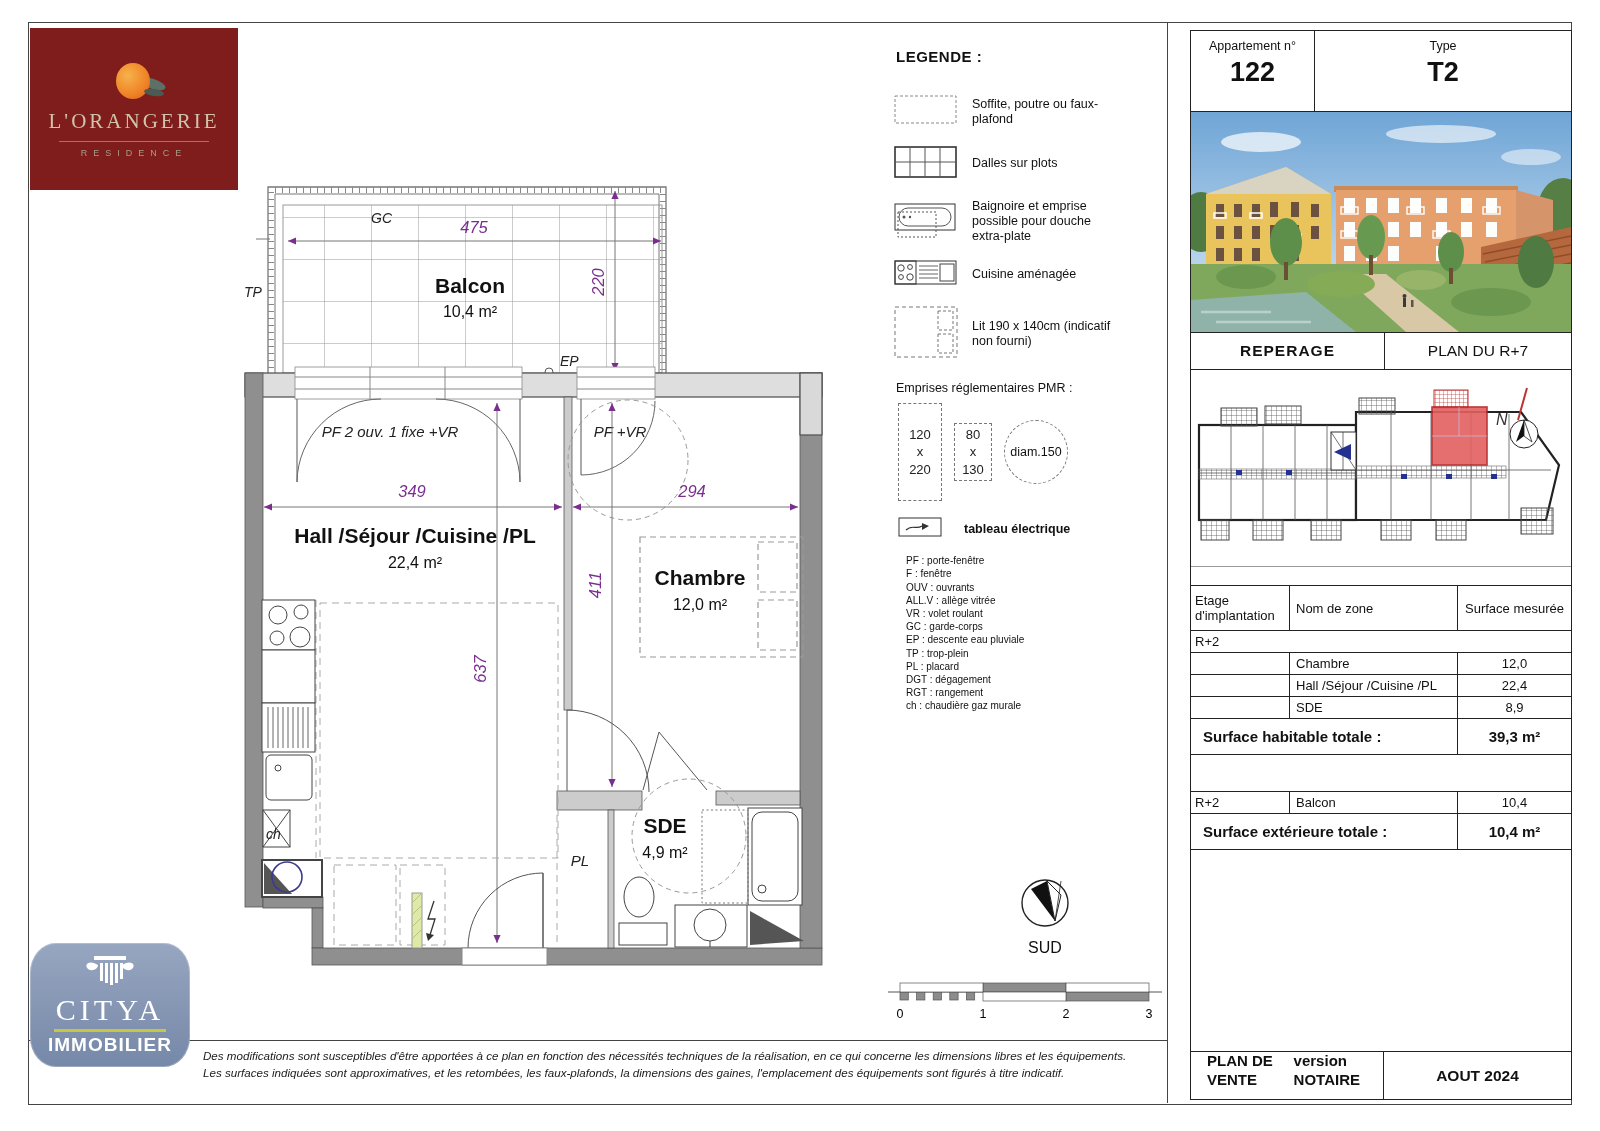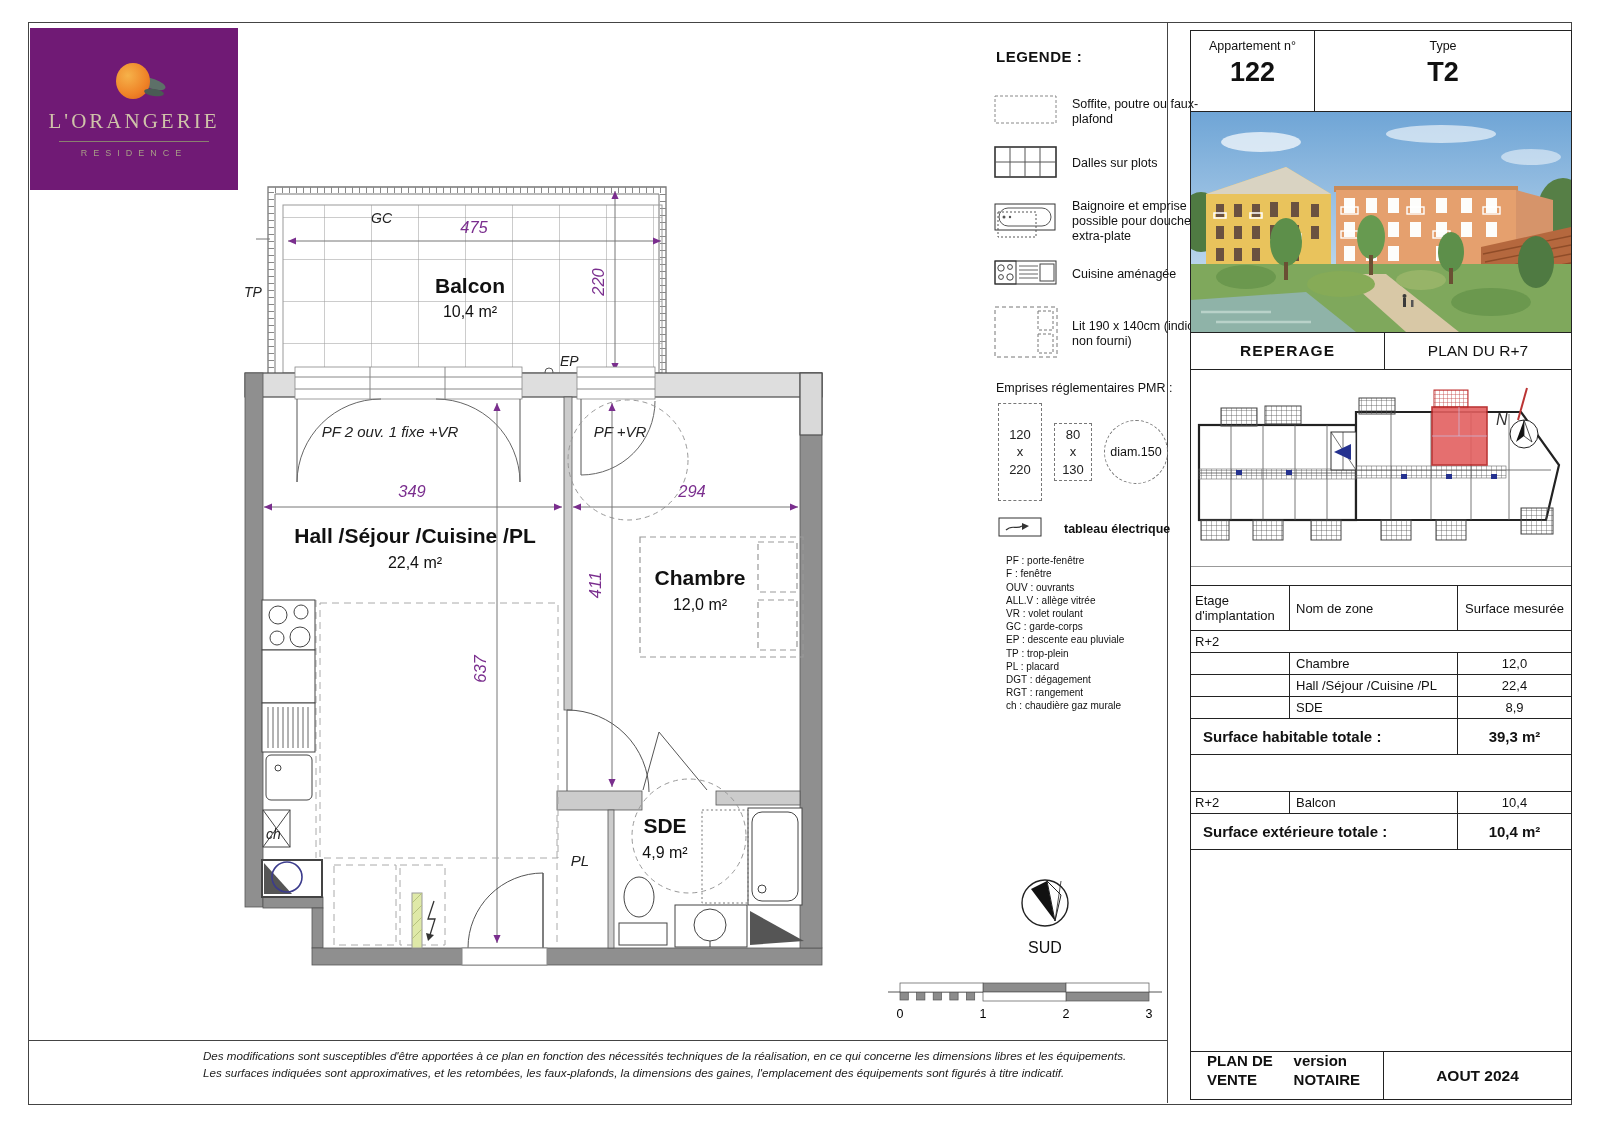--- a/index.html
+++ b/index.html
@@ -2,21 +2,21 @@
 <html><head>
 <meta charset="utf-8">
 <style>
   html,body{margin:0;padding:0;background:#fff;}
   .page{position:relative;width:1600px;height:1131px;background:#fff;
         font-family:"Liberation Sans",sans-serif;color:#111;overflow:hidden;}
   .frame{position:absolute;left:28px;top:22px;width:1542px;height:1081px;border:1.5px solid #444;}
   .vdiv{position:absolute;left:1167px;top:22px;width:0;height:1081px;border-left:1.5px solid #444;}
 
   
-  .orangerie{position:absolute;left:30px;top:28px;width:208px;height:162px;background:#701a75;
+  .orangerie{position:absolute;left:30px;top:28px;width:208px;height:162px;background:#7f1d1d;
              display:flex;flex-direction:column;align-items:center;justify-content:center;}
   .orangerie .fruit{position:relative;width:40px;height:40px;margin-bottom:8px;}
   .orangerie .fruit .peach{position:absolute;left:2px;top:2px;width:34px;height:36px;border-radius:50%;
       background:radial-gradient(circle at 35% 35%, #f6b24a, #ef8327 60%, #d95f1d);}
   .orangerie .fruit .leaf{position:absolute;left:26px;top:18px;width:26px;height:10px;border-radius:50%;
       background:#5d7068;transform:rotate(18deg);}
   .orangerie .fruit .leaf2{position:absolute;left:30px;top:28px;width:20px;height:7px;border-radius:50%;
       background:#4a5b54;transform:rotate(8deg);}
   .orangerie .name{font-family:"Liberation Serif",serif;font-size:21px;letter-spacing:3px;color:#cfc3a9;}
   .orangerie .rule{width:150px;border-top:1px solid #8a8070;margin:7px 0 6px 0;}
@@ -25,21 +25,21 @@
   .citya{position:absolute;left:30px;top:943px;width:160px;height:124px;z-index:5;
          border-radius:26px/30px;background:linear-gradient(#97a6c0,#7688a8);
          display:flex;flex-direction:column;align-items:center;justify-content:center;
          box-shadow:0 0 0 1px rgba(255,255,255,.25) inset;}
   .citya .cap{margin-bottom:2px;}
   .citya .cname{font-family:"Liberation Serif",serif;font-size:30px;color:#fff;letter-spacing:4px;line-height:1;}
   .citya .crule{width:112px;border-top:3px solid #c6c93f;margin:4px 0 2px 0;}
   .citya .csub{font-size:19px;font-weight:bold;color:#fff;letter-spacing:1px;}
 
   
-  .legend{position:absolute;left:994px;top:48px;width:228px;font-size:12.5px;}
+  .legend{position:absolute;left:894px;top:48px;width:228px;font-size:12.5px;}
   .legend h3{font-size:15px;margin:0 0 30px 2px;letter-spacing:.5px;}
   .litem{display:flex;align-items:center;margin-bottom:17px;}
   .litem .ic{flex:0 0 78px;}
   .litem .lb{line-height:1.18;}
   .pmr-title{margin:20px 0 8px 2px;font-size:12.5px;}
   .pmr-row{display:flex;align-items:center;gap:12px;margin-left:4px;}
   .pmr-box{border:1.5px dashed #777;display:flex;flex-direction:column;align-items:center;justify-content:center;
            font-size:13px;line-height:1.35;color:#222;}
   .pmr-b1{width:42px;height:96px;}
   .pmr-b2{width:36px;height:56px;}
@@ -657,13 +657,30 @@
     </div>
   </div>
 
   <div class="foot">
     <div class="t">
       <div>Des modifications sont susceptibles d'être apportées à ce plan en fonction des nécessités techniques de la réalisation, en ce qui concerne les dimensions libres et les équipements.</div>
       <div>Les surfaces indiquées sont approximatives, et les retombées, les faux-plafonds, la dimensions des gaines, l'emplacement des équipements sont figurés à titre indicatif.</div>
     </div>
   </div>
 
+  <div class="citya">
+    <div class="cap">
+      <svg width="60" height="34" viewBox="0 0 60 34">
+        <rect x="14" y="1" width="32" height="4" fill="#fff"></rect>
+        <path d="M14,8 C8,6 4,10 8,14 C12,17 18,14 18,10 Z" fill="#fff"></path>
+        <path d="M46,8 C52,6 56,10 52,14 C48,17 42,14 42,10 Z" fill="#fff"></path>
+        <rect x="20" y="8" width="3" height="18" fill="#fff"></rect>
+          <rect x="25" y="8" width="3" height="20" fill="#fff"></rect>
+        <rect x="30" y="8" width="3" height="22" fill="#fff"></rect>
+          <rect x="35" y="8" width="3" height="20" fill="#fff"></rect>
+        <rect x="40" y="8" width="3" height="16" fill="#fff"></rect>
+      </svg>
+    </div>
+    <div class="cname">CITYA</div>
+    <div class="crule"></div>
+    <div class="csub">IMMOBILIER</div>
+  </div>
 </div>
 
 </body></html>

